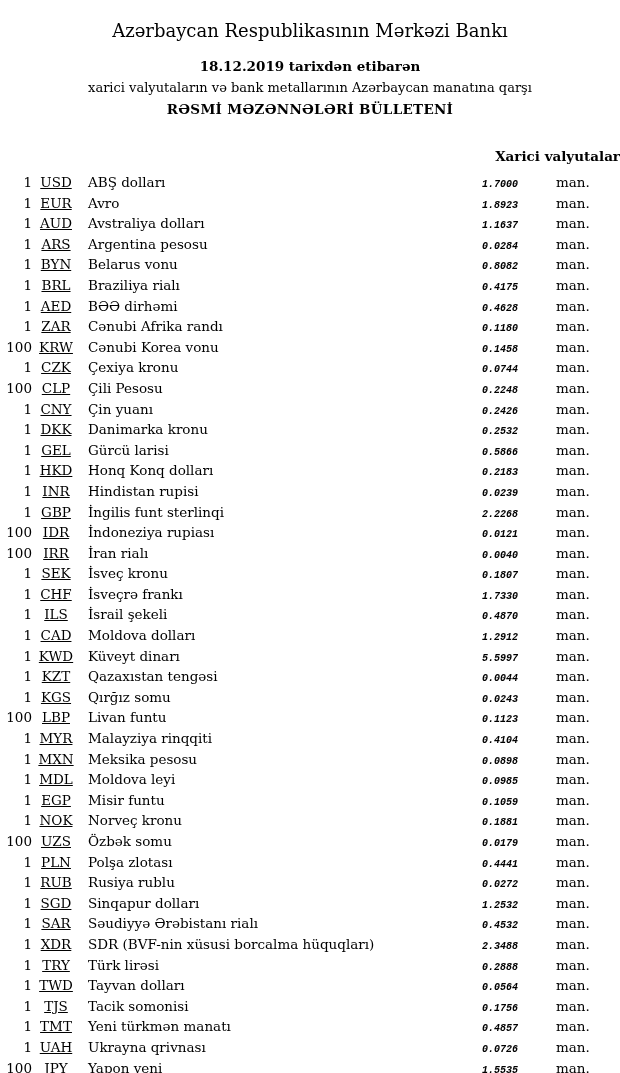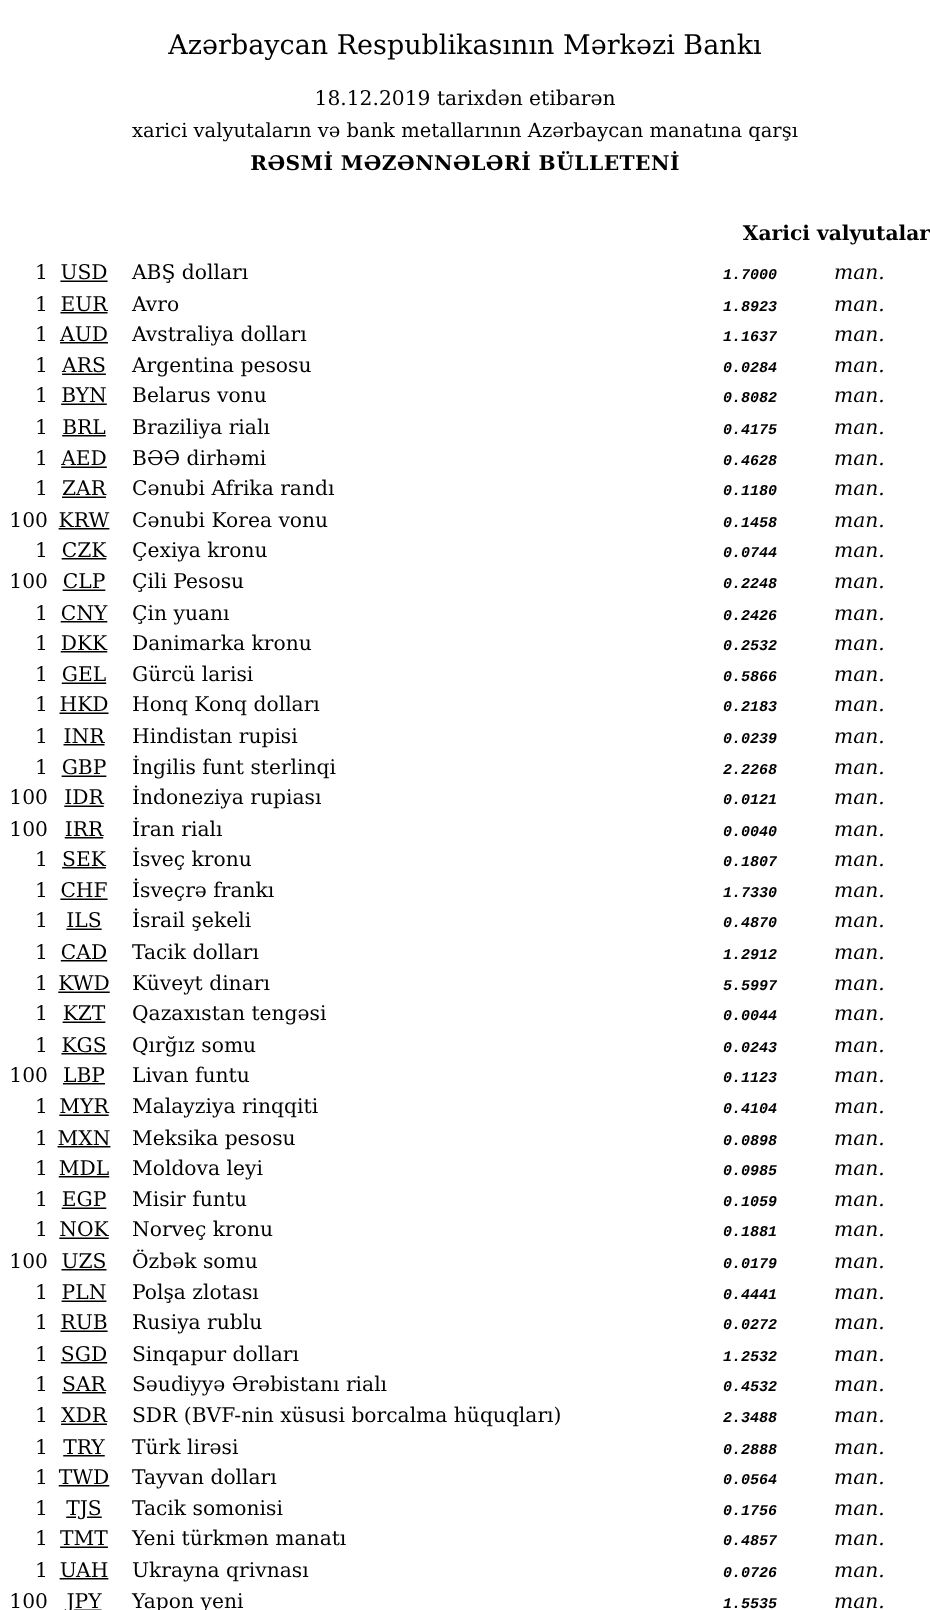--- a/index.html
+++ b/index.html
@@ -15,21 +15,21 @@
   .header { text-align: center; }
   .title {
     font-size: 18px;
     line-height: 26px;
     font-weight: normal;
     margin: 12px;
   }
   .date-line {
     font-size: 13.5px;
     line-height: 21px;
-    font-weight: normal;
+    font-weight: bold;
     margin: 0;
   }
   .subtitle {
     font-size: 13px;
     line-height: 21px;
     margin: 0;
   }
   .bulletin {
     font-size: 13.5px;
     line-height: 22px;
@@ -58,21 +58,21 @@
   .code  { width: 48px; text-align: center; flex: 0 0 48px; text-decoration: underline; }
   .name  { flex: 1 1 auto; padding-left: 8px; overflow: hidden; }
   .rate  {
     width: 66px; flex: 0 0 66px;
     text-align: left;
     font-weight: bold;
     font-style: italic;
     font-size: 10px;
     font-family: Liberation Mono, monospace;
   }
-  .unit  { width: 38px; flex: 0 0 38px; text-align: left; padding-left: 8px; font-style: italic; }
+  .unit  { width: 38px; flex: 0 0 38px; text-align: left; padding-left: 8px; }
 </style>
 </head>
 <body>
 
 <div class="page">
 
   <div class="header">
     <div class="title">Azərbaycan Respublikasının Mərkəzi Bankı</div>
     <div class="date-line">18.12.2019 tarixdən etibarən</div>
     <div class="subtitle">xarici valyutaların və bank metallarının Azərbaycan manatına qarşı</div>
@@ -232,21 +232,21 @@
       <div class="row">
       <span class="qty">1</span>
       <span class="code">ILS</span>
       <span class="name">İsrail şekeli</span>
       <span class="rate">0.4870</span>
       <span class="unit">man.</span>
     </div>
       <div class="row">
       <span class="qty">1</span>
       <span class="code">CAD</span>
-      <span class="name">Tacik dolları</span>
+      <span class="name">Moldova dolları</span>
       <span class="rate">1.2912</span>
       <span class="unit">man.</span>
     </div>
       <div class="row">
       <span class="qty">1</span>
       <span class="code">KWD</span>
       <span class="name">Küveyt dinarı</span>
       <span class="rate">5.5997</span>
       <span class="unit">man.</span>
     </div>

